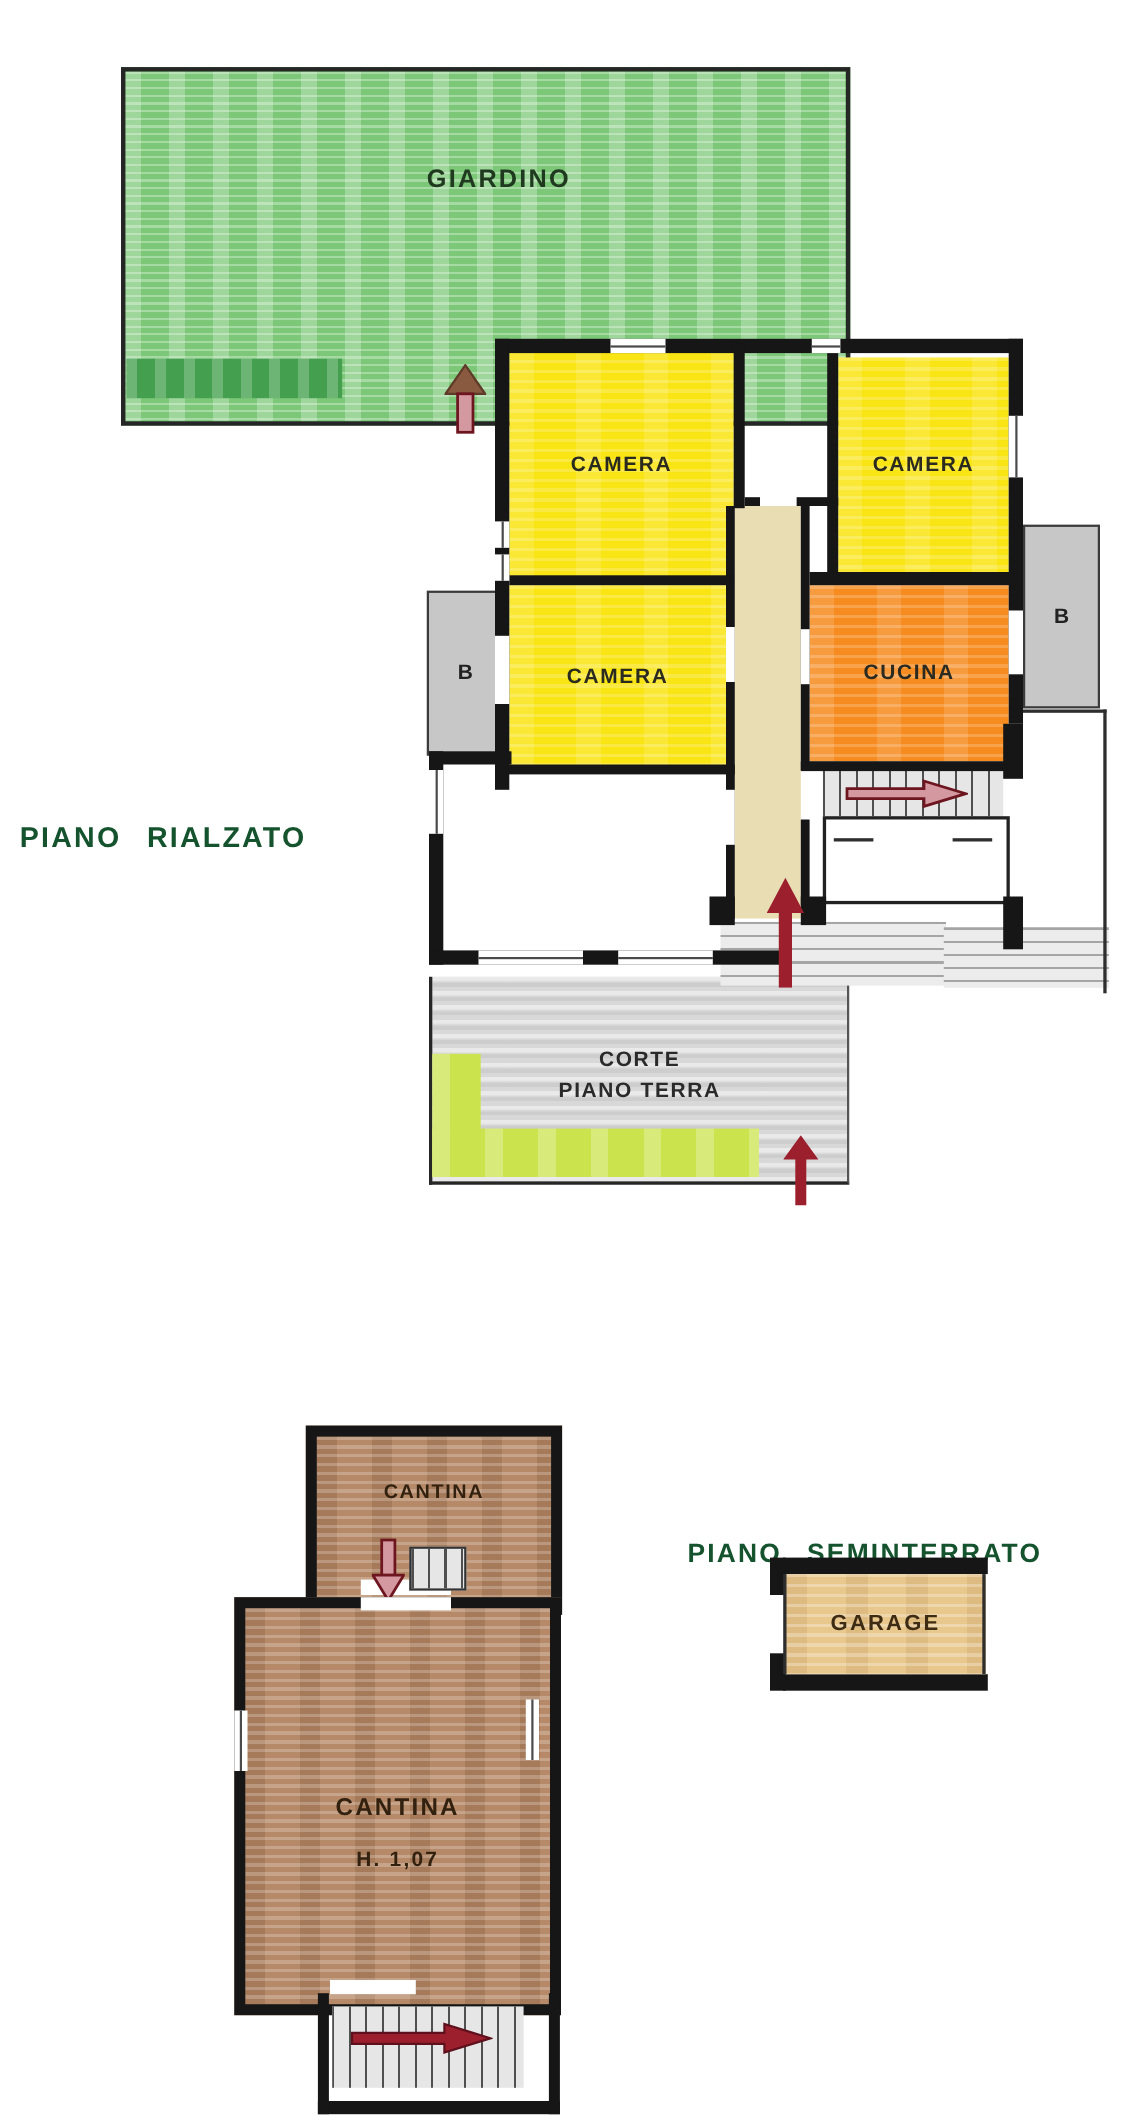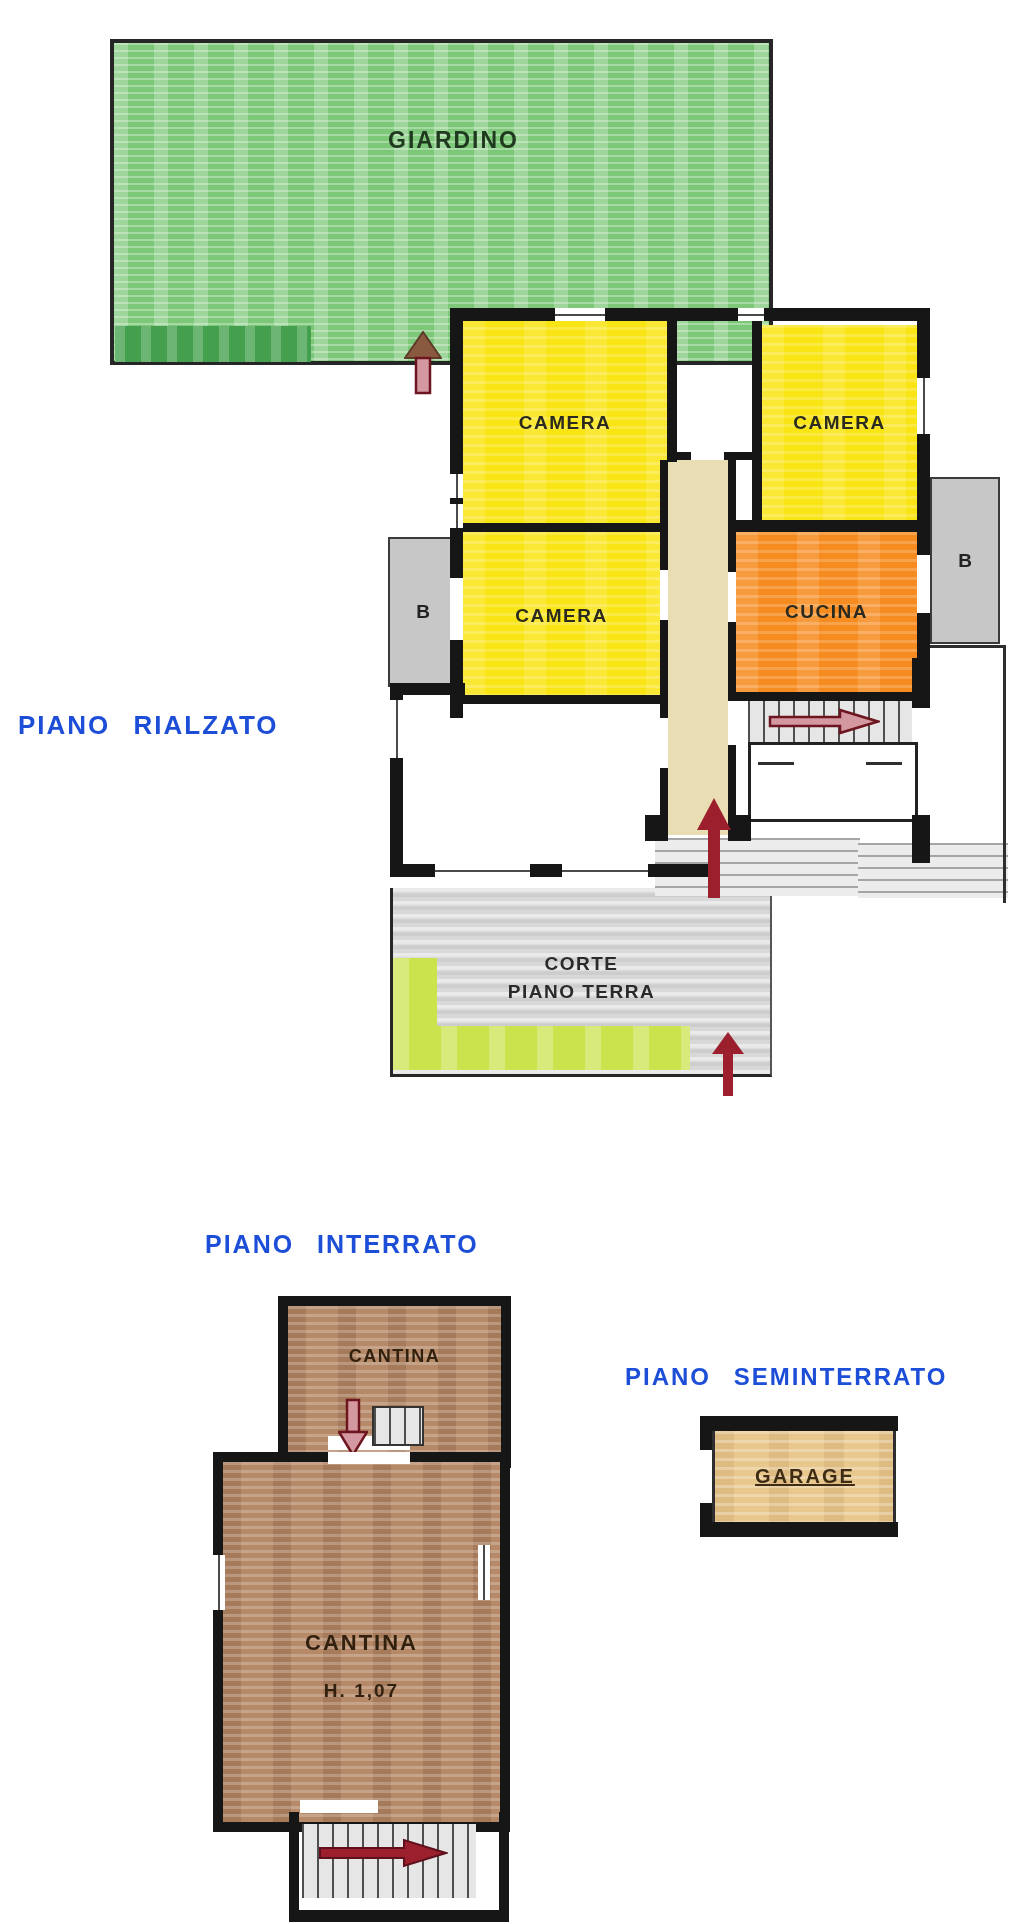--- a/index.html
+++ b/index.html
@@ -20,21 +20,21 @@
       repeating-linear-gradient(90deg, rgba(255,255,255,.14) 0 22px, rgba(255,255,255,0) 22px 61px);}
   .r-yellow{background-color:var(--room-yellow);}
   .r-blue{background-color:var(--wc-blue);font-size:17px;}
   .r-orange{background-color:var(--kitchen-orange);}
   .r-gold{background-color:var(--living-gold);}
   .r-beige{background-color:var(--corridor-beige);}
   .balcony{position:absolute;background:var(--balcony-gray);border:2px solid #3b3b3b;
            display:flex;align-items:center;justify-content:center;font-weight:bold;
            font-size:19px;color:#222;}
   
-  .garden{position:absolute;left:110px;top:39px;width:655px;height:318px;border:4px solid #262626;
+  .garden{position:absolute;left:110px;top:61px;width:655px;height:318px;border:4px solid #262626;
           background-color:var(--garden-green);
           background-image:
             repeating-linear-gradient(180deg, rgba(255,255,255,.32) 0 2px, rgba(255,255,255,0) 2px 7px),
             repeating-linear-gradient(90deg, rgba(255,255,255,.26) 0 14px, rgba(255,255,255,0) 14px 40px);}
   .garden-label{position:absolute;left:0;right:0;top:84px;text-align:center;font-weight:bold;
           font-size:23px;letter-spacing:2px;color:#203a20;padding-left:24px;}
   .hedge{position:absolute;left:115px;top:326px;width:196px;height:36px;
           background-color:var(--hedge-green);
           background-image:repeating-linear-gradient(90deg, rgba(255,255,255,.22) 0 10px, rgba(255,255,255,0) 10px 26px);}
   
@@ -46,35 +46,35 @@
   .corte{position:absolute;left:390px;top:888px;width:377px;height:186px;
          border-left:3px solid #262626;border-bottom:3px solid #262626;border-right:2px solid #555;
          background-color:var(--court-gray);
          background-image:
            repeating-linear-gradient(180deg, rgba(255,255,255,.45) 0 3px, rgba(0,0,0,.05) 6px 9px, rgba(255,255,255,0) 9px 13px);}
   .corte-text{position:absolute;left:0;right:0;top:62px;text-align:center;font-weight:bold;
          font-size:19px;line-height:28px;letter-spacing:1.5px;color:#2a2a2a;}
   .lime{position:absolute;background-color:var(--lime-green);
         background-image:repeating-linear-gradient(90deg, rgba(255,255,255,.25) 0 16px, rgba(255,255,255,0) 16px 48px);}
   
-  .floor-title{position:absolute;font-weight:bold;font-size:25px;color:#1d4ed8;
-        letter-spacing:2px;word-spacing:14px;white-space:nowrap;}
+  .floor-title{position:absolute;font-weight:bold;font-size:25px;color:#14532d;
+        letter-spacing:2px;word-spacing:14px;white-space:nowrap;margin-top:36px;}
   
   .cantina-box{position:absolute;border:10px solid var(--wall);
         background-color:var(--cellar-brown);
         background-image:
           repeating-linear-gradient(180deg, rgba(255,255,255,.22) 0 3px, rgba(255,255,255,0) 3px 8px),
           repeating-linear-gradient(90deg, rgba(90,50,20,.18) 0 18px, rgba(255,255,255,0) 18px 50px);}
   .cantina-label{position:absolute;left:0;right:0;text-align:center;font-weight:bold;color:#33210f;}
   .garage-fill{position:absolute;background-color:var(--garage-wheat);
         background-image:
           repeating-linear-gradient(180deg, rgba(255,255,255,.28) 0 3px, rgba(255,255,255,0) 3px 9px),
           repeating-linear-gradient(90deg, rgba(140,90,30,.12) 0 20px, rgba(255,255,255,0) 20px 55px);
         display:flex;align-items:center;justify-content:center;font-weight:bold;
-        font-size:20px;letter-spacing:2px;color:#3d2b14;text-decoration:underline;}
+        font-size:20px;letter-spacing:2px;color:#3d2b14;}
   svg{position:absolute;display:block;}
 </style>
 </head>
 <body>
 
 <div id="plan">
 
   <div class="garden">
     <div class="garden-label">GIARDINO</div>
   </div>
@@ -166,21 +166,20 @@
     <polygon points="2,9 72,9 72,2 110,13.5 72,25 72,18 2,18" style="fill:var(--arrow-pink);stroke:#6d1620;stroke-width:2.5"></polygon>
   </svg>
   <svg style="left:697px;top:798px;width:34px;height:100px" viewBox="0 0 34 100" preserveAspectRatio="none">
     <polygon points="17,0 34,32 23,32 23,100 11,100 11,32 0,32" style="fill:var(--arrow-red)"></polygon>
   </svg>
   <svg style="left:712px;top:1032px;width:32px;height:64px" viewBox="0 0 32 64" preserveAspectRatio="none">
     <polygon points="16,0 32,22 21,22 21,64 11,64 11,22 0,22" style="fill:var(--arrow-red)"></polygon>
   </svg>
 
   <div class="floor-title" style="left:18px;top:710px;font-size:26px">PIANO RIALZATO</div>
-  <div class="floor-title" style="left:205px;top:1230px">PIANO INTERRATO</div>
   <div class="floor-title" style="left:625px;top:1363px;font-size:24px">PIANO SEMINTERRATO</div>
 
   <div class="cantina-box" style="left:278px;top:1296px;width:213px;height:152px">
     <div class="cantina-label" style="top:40px;font-size:18px;letter-spacing:1.5px">CANTINA</div>
   </div>
   <div class="gp" style="left:328px;top:1436px;width:82px;height:14px"></div>
   <div class="hatch-v abs" style="left:372px;top:1406px;width:48px;height:36px;border:2px solid #333"></div>
   <svg style="left:338px;top:1398px;width:30px;height:58px" viewBox="0 0 30 58" preserveAspectRatio="none">
     <rect x="9" y="2" width="12" height="32" style="fill:var(--arrow-pink);stroke:#6d1620;stroke-width:2.5"></rect>
     <polygon points="15,57 1,34 29,34" style="fill:var(--arrow-pink);stroke:#6d1620;stroke-width:2.5"></polygon>

